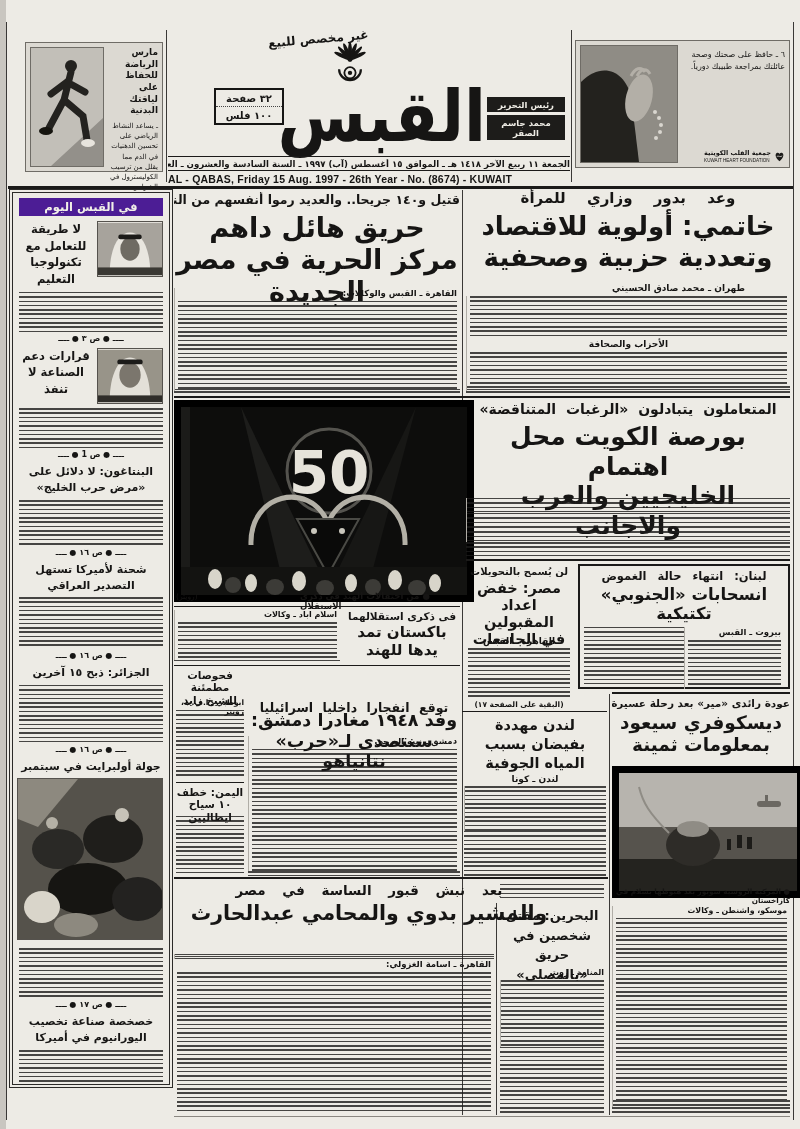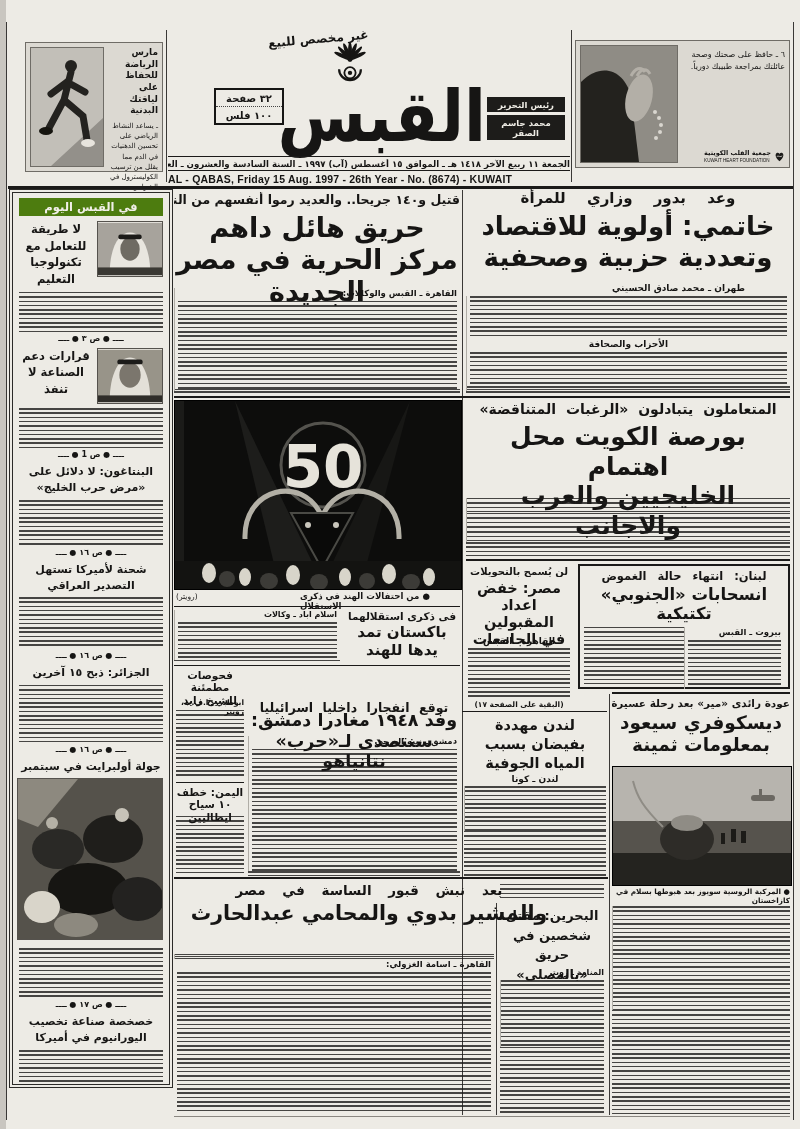--- a/index.html
+++ b/index.html
@@ -38,31 +38,31 @@
   .ad-text{flex:1;display:flex;flex-direction:column;}
   .ad-title{font-size:10.5px;font-weight:bold;line-height:1.3;text-align:right;}
   .ad-body{font-size:8px;line-height:1.45;text-align:right;margin-top:4px;flex:1;}
   .ad-org{display:flex;align-items:center;gap:3px;justify-content:flex-start;}
   .ad-org-txt{font-size:6.5px;font-weight:bold;line-height:1.2;}
   .ad-org-en{font-size:4.6px;font-family:"Liberation Sans",sans-serif;direction:ltr;}
   
   .sidebar{position:absolute;left:12px;top:192px;width:158px;height:893px;background:#edebe5;
            border:1px solid #2b2a28;outline:1px solid #2b2a28;outline-offset:2px;
            padding:5px 6px;box-sizing:border-box;overflow:hidden;}
-  .sb-head{background:#4d7c0f;color:#f1efe8;font-weight:bold;font-size:11.5px;text-align:center;
+  .sb-head{background:#4c1d95;color:#f1efe8;font-weight:bold;font-size:11.5px;text-align:center;
            padding:2px 0;letter-spacing:1px;}
   .sb-item{margin-top:5px;}
   .sb-row{display:flex;gap:4px;align-items:flex-start;}
   .sb-title{font-weight:bold;font-size:11px;line-height:1.45;text-align:center;flex:1;}
   .sb-title.big{font-size:11.5px;}
   .sb-body{height:40px;margin-top:4px;}
   .sb-photo{flex:none;border:1px solid #55524d;}
   .caption{font-size:8.6px;font-weight:bold;}
   .credit{font-size:7.5px;}
-  .photo-frame{position:absolute;border:1px solid #000000;}
+  .photo-frame{position:absolute;border:7px solid #000000;}
   .byline-row{position:absolute;font-size:9px;font-weight:bold;}
 </style>
 </head>
 <body>
 
 <div class="page">
 
   <div class="edge" style="left:0;top:0;width:6px;height:1129px;"></div>
   <div class="rule-v" style="left:6px;top:22px;height:1098px;"></div>
   <div class="rule-v" style="left:793px;top:22px;height:1098px;"></div>
@@ -429,20 +429,24 @@
         <ellipse cx="74" cy="72" rx="27" ry="21" fill="#2e2c28"></ellipse>
         <ellipse cx="74" cy="56" rx="16" ry="8" fill="#8f8c85"></ellipse>
         <path d="M50,60 C30,40 24,30 20,14" stroke="#8f8c85" stroke-width="2" fill="none"></path>
         <rect x="118" y="62" width="5" height="13" fill="#1c1b18"></rect>
         <rect x="128" y="64" width="5" height="12" fill="#1c1b18"></rect>
         <rect x="108" y="66" width="4" height="11" fill="#1c1b18"></rect>
       </svg>
     </div>
     <div class="abs" style="left:612px;top:887px;width:178px;font-size:7.3px;font-weight:bold;line-height:1.3;text-align:right;">● <span>المركبة الروسية سويوز بعد هبوطها بسلام في كازاخستان</span></div>
     <div class="cols" style="left:612px;top:906px;width:178px;height:208px;">
+      <div>
+        <div class="bl" style="font-size:7.8px;">موسكو، واشنطن ـ وكالات</div>
+        <div class="gk" style="height:182px;"></div>
+      </div>
       <div class="gk"></div>
       <div class="gk"></div>
     </div>
   </div>
 
   <div class="rule-h" style="left:174px;top:877px;width:434px;height:2px;"></div>
   <div class="abs gk" style="left:500px;top:884px;width:104px;height:16px;"></div>
   <div>
     <div class="kick" style="left:174px;top:882px;width:390px;font-size:13.5px;word-spacing:12px;">بعد نبش قبور الساسة في مصر</div>
     <div class="hl" style="left:174px;top:901px;width:390px;font-size:20.5px;">

